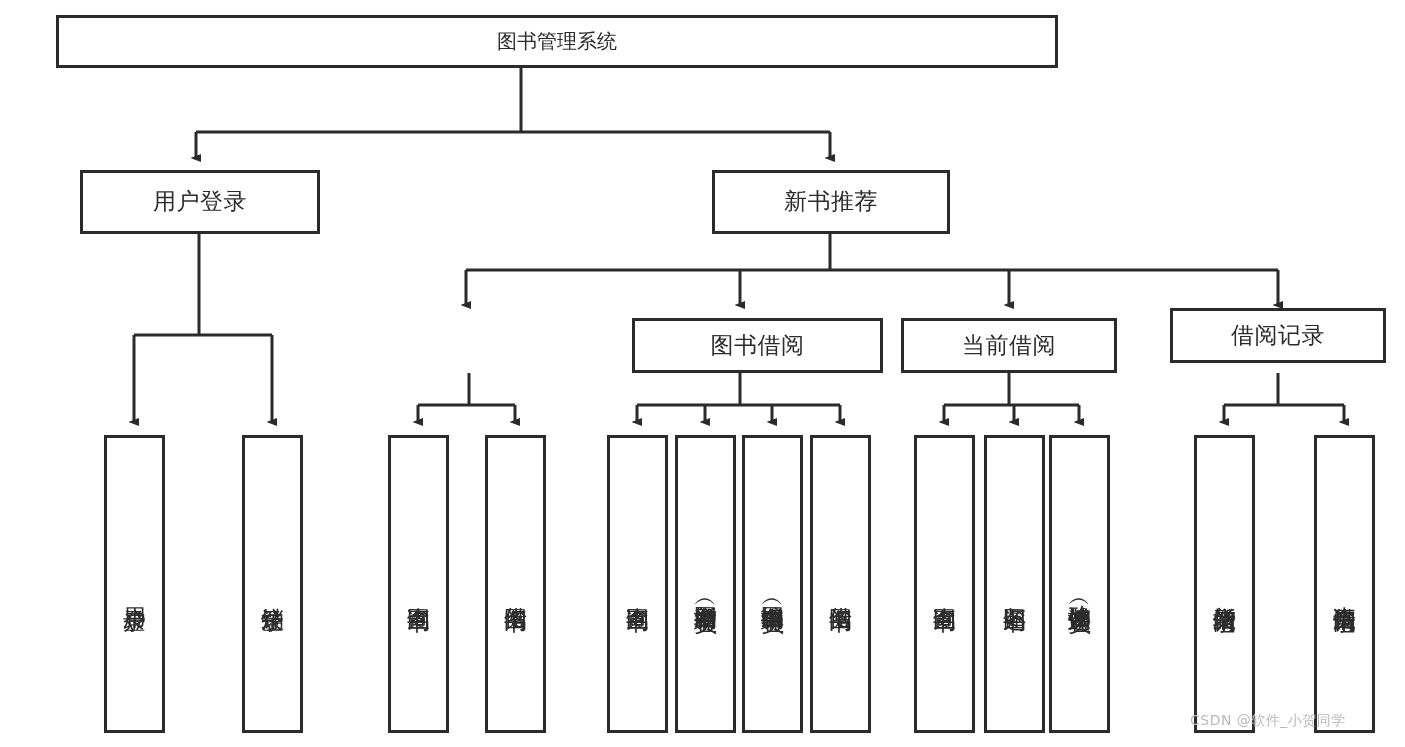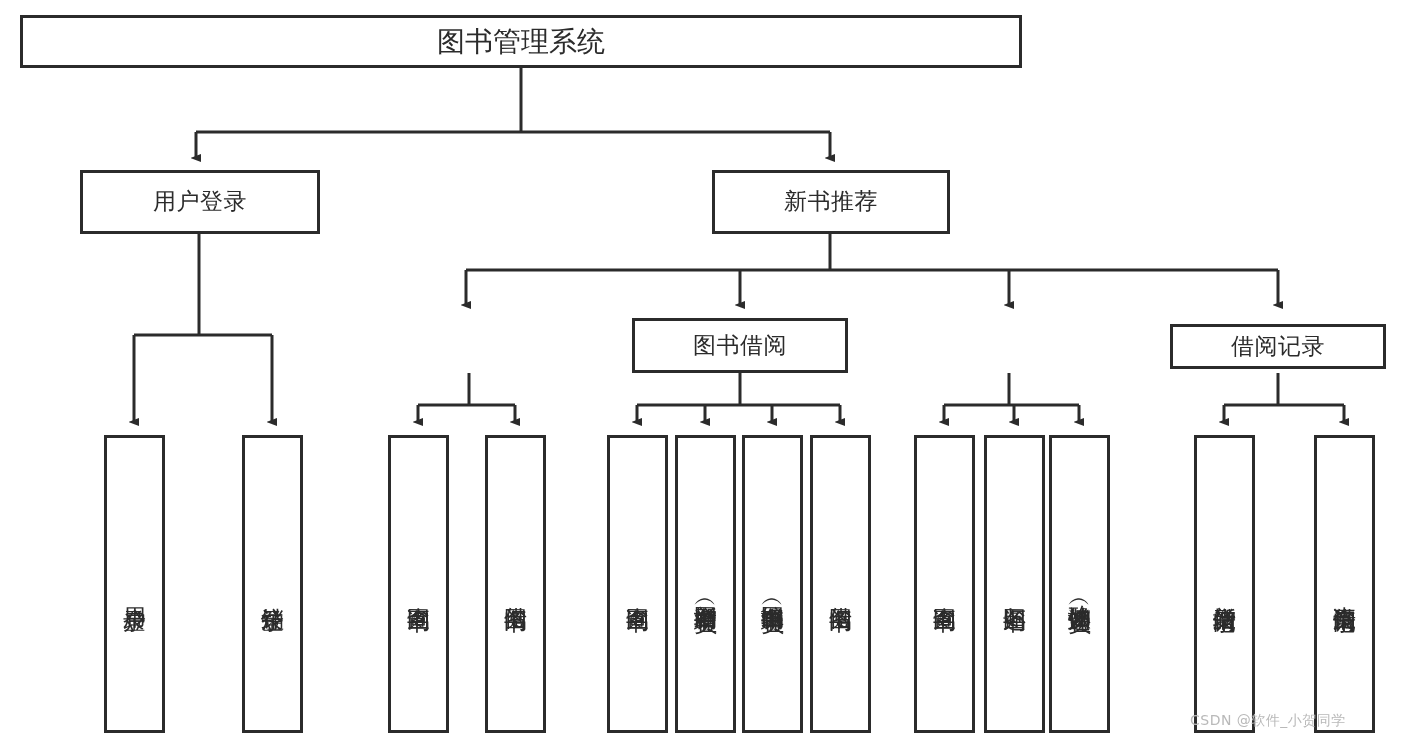--- a/index.html
+++ b/index.html
@@ -26,21 +26,22 @@
     align-items: center;
     justify-content: center;
     color: #2b2b2b;
     line-height: 1.18;
   }
   .node.horiz {
     font-size: 23px;
     letter-spacing: 0.5px;
   }
   .node.root {
-    font-size: 28px;
+    font-size: 20px;
+    margin-left: 36px;
   }
   .node.vert {
     writing-mode: vertical-rl;
     text-orientation: upright;
     font-size: 23px;
     padding-top: 14px;
     align-items: flex-start;
     justify-content: flex-start;
     letter-spacing: 1px;
   }
@@ -134,24 +135,27 @@
     <span>图书管理系统</span>
   </div>
 
   <div class="node horiz" style="left:80px; top:170px; width:240px; height:64px;">
     <span>用户登录</span>
   </div>
   <div class="node horiz" style="left:712px; top:170px; width:238px; height:64px;">
     <span>新书推荐</span>
   </div>
 
-  <div class="node horiz" style="left:632px; top:318px; width:216px; height:55px;">
+  <div class="node horiz" style="left:632px; top:318px; width:251px; height:55px;">
     <span>图书借阅</span>
   </div>
-  <div class="node horiz" style="left:1170px; top:324px; width:216px; height:45px;">
+  <div class="node horiz" style="left:901px; top:318px; width:216px; height:55px;">
+    <span>当前借阅</span>
+  </div>
+  <div class="node horiz" style="left:1170px; top:308px; width:216px; height:55px;">
     <span>借阅记录</span>
   </div>
 
   <div class="node vert" style="left:104px; top:435px; width:61px; height:298px;">
     <div class="vert-inner">
         <span class="vlabel">用户登录</span>
       </div>
   </div>
   <div class="node vert" style="left:242px; top:435px; width:61px; height:298px;">
     <div class="vert-inner">

